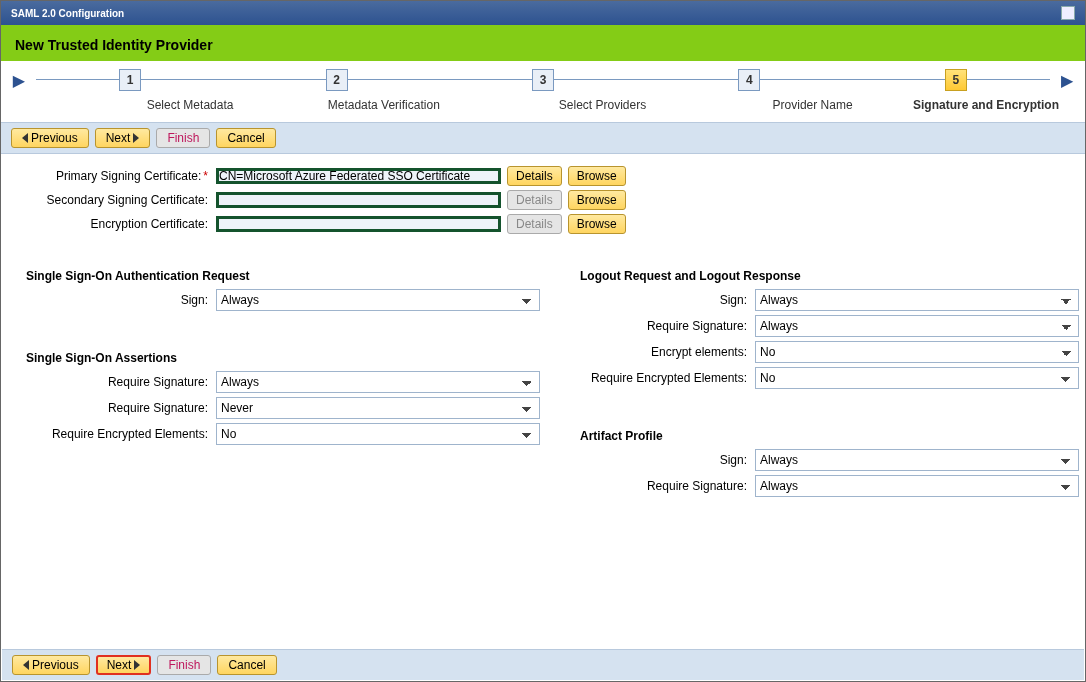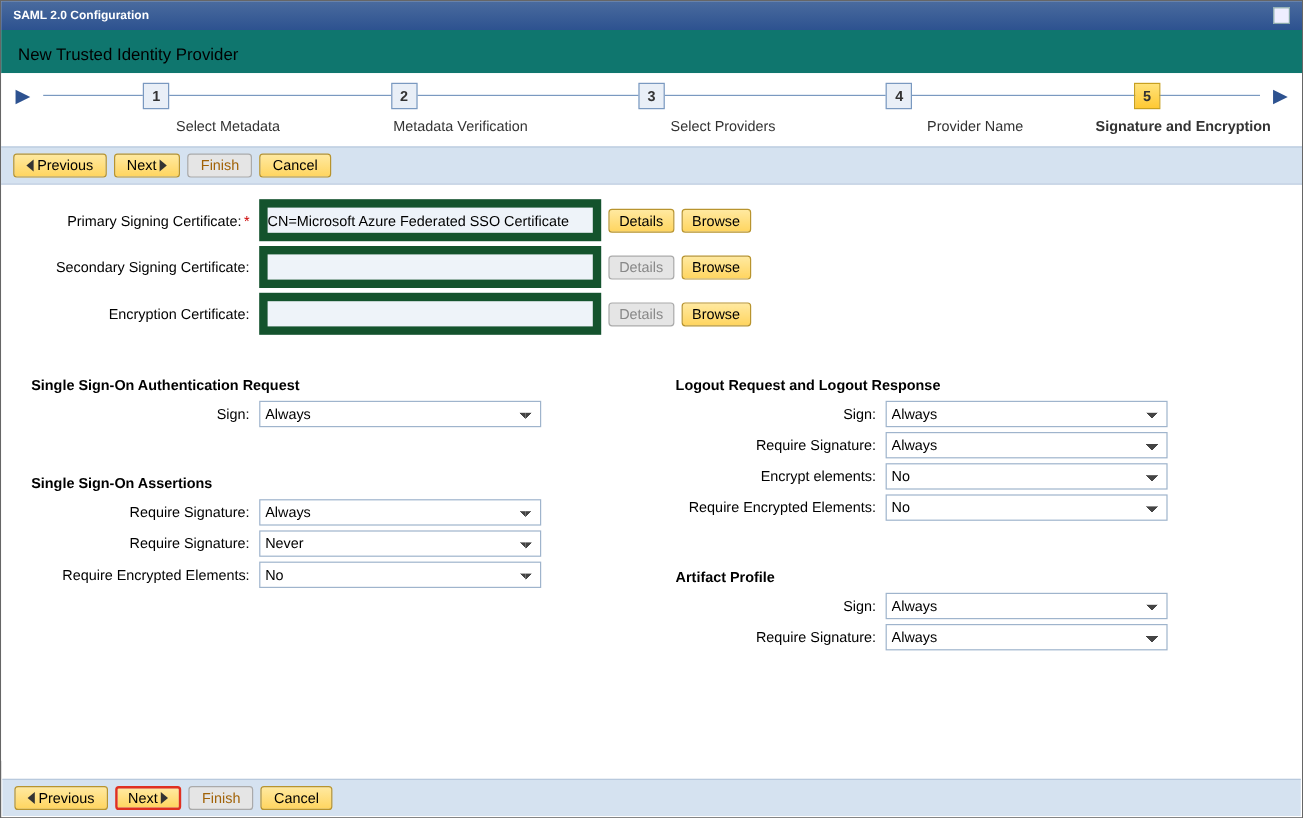--- a/index.html
+++ b/index.html
@@ -1,50 +1,50 @@
 <!DOCTYPE html>
 <html><head>
 <meta charset="utf-8">
 <style>
 * { box-sizing: border-box; margin: 0; padding: 0; }
 body { font-family: Arial, sans-serif; font-size: 12px; background: #fff; }
 .window { width: 1086px; height: 682px; border: 1px solid #666; position: relative; }
 .titlebar { background: linear-gradient(to bottom, #4a6b9e, #2d5290); color: #fff; font-weight: bold; padding: 5px 10px; font-size: 10px; display: flex; justify-content: space-between; align-items: center; }
 .tb-icon { width: 14px; height: 14px; border: 1px solid #8aa; background: #eef; }
-.subtitle { font-weight: normal; font-size: 14px; padding: 12px 14px 8px; background: #0f766e; }
+.subtitle { font-weight: bold; font-size: 14px; padding: 12px 14px 8px; background: #84cc16; }
 .wizard { background: #fff; padding: 5px 10px 10px; }
 .wizard-row { display: flex; align-items: center; position: relative; height: 28px; }
 .arrow-start, .arrow-end { width: 16px; text-align: center; color: #2d5290; font-size: 16px; z-index: 2; }
 .wizard-line { position: absolute; top: 13px; left: 25px; right: 25px; border-top: 1px solid #7a99c0; z-index: 0; }
 .step-wrap { flex: 1; display: flex; justify-content: center; z-index: 1; }
 .step-box { border: 1px solid #7a99c0; background: #e9eff7; color: #333; width: 22px; height: 22px; display: flex; align-items: center; justify-content: center; font-weight: bold; font-size: 12px; }
 .step-box.active { background: linear-gradient(to bottom, #ffe27a, #ffc933); border-color: #c8a020; }
 .wizard-labels { display: flex; margin-top: 4px; padding: 0 16px; }
 .step-label { flex: 1; text-align: right; font-size: 12px; color: #333; }
 .step-label.active { font-weight: bold; }
 .section-bar { background: #d5e2f0; border-top: 1px solid #b8c9dd; border-bottom: 1px solid #b8c9dd; padding: 5px 10px; display: flex; gap: 6px; }
 .btn { background: linear-gradient(to bottom, #ffe9a0, #ffd560); border: 1px solid #b8942e; border-radius: 3px; padding: 2px 10px; font-size: 12px; cursor: pointer; display: inline-flex; align-items: center; gap: 3px; }
-.btn.disabled { background: #e5e5e5; border-color: #aaa; color: #a16207; cursor: default; }
+.btn.disabled { background: #e5e5e5; border-color: #aaa; color: #be185d; cursor: default; }
 .btn.highlight { border: 2px solid #e03020; padding: 1px 9px; }
 .tri-left { display: inline-block; width: 0; height: 0; border-top: 5px solid transparent; border-bottom: 5px solid transparent; border-right: 6px solid #333; }
 .tri-right { display: inline-block; width: 0; height: 0; border-top: 5px solid transparent; border-bottom: 5px solid transparent; border-left: 6px solid #333; }
 .content { background: #fff; padding: 12px 25px; overflow: auto; height: calc(100% - 200px); }
 .group-title { font-weight: bold; font-size: 12px; margin: 10px 0 6px; }
 .form-row { display: flex; align-items: center; margin-bottom: 4px; }
 .form-label { width: 190px; text-align: right; padding-right: 8px; font-size: 12px; }
 .req { color: #c00; margin-left: 2px; }
-.text-input { width: 285px; height: 35px; border: 7px solid #14532d; background: #eef3f9; padding: 0 0; font-size: 12px; }
+.text-input { width: 285px; height: 16px; border: 3px solid #14532d; background: #eef3f9; padding: 0 0; font-size: 12px; }
 .select-input { width: 285px; height: 22px; border: 1px solid #9fb4cc; background: #fff; padding: 0 4px; font-size: 12px; appearance: none; background-image: linear-gradient(45deg, transparent 50%, #444 50%), linear-gradient(135deg, #444 50%, transparent 50%); background-position: calc(100% - 12px) 9px, calc(100% - 7px) 9px; background-size: 5px 5px; background-repeat: no-repeat; }
 .select-input.highlight { border: 2px solid #e03020; background-color: #ffe9a0; }
 .small-btn { background: linear-gradient(to bottom, #ffe9a0, #ffd560); border: 1px solid #b8942e; border-radius: 3px; padding: 2px 8px; font-size: 12px; cursor: pointer; margin-left: 6px; }
 .small-btn.disabled { background: #e5e5e5; border-color: #aaa; color: #888; cursor: default; }
 .two-col { display: flex; gap: 40px; margin-top: 25px; }
 .col { flex: 1; }
 .col .form-label { width: 190px; }
-.col .select-input { width: 235px; }
+.col .select-input { width: 324px; }
 .col.right .form-label { width: 175px; }
 .bottom-bar { position: absolute; left: 1px; right: 1px; bottom: 1px; background: #d5e2f0; border-top: 1px solid #b8c9dd; padding: 5px 10px; display: flex; gap: 6px; }
 </style>
 </head>
 <body>
 
 <div class="window">
   <div class="titlebar">
     <span>SAML 2.0 Configuration</span>
     <span class="tb-icon"></span>

